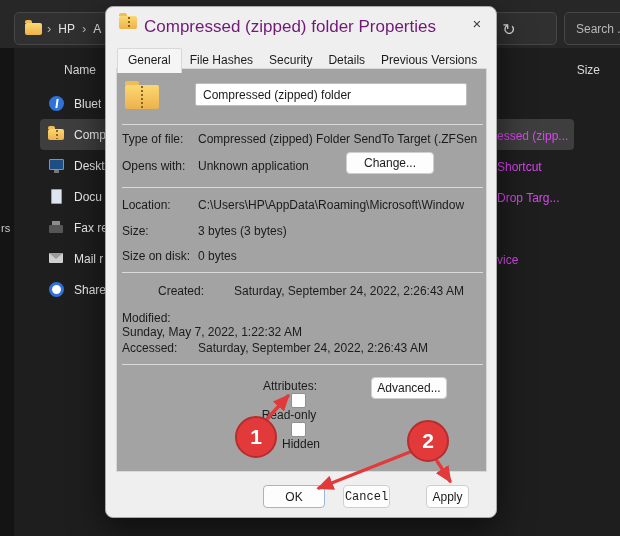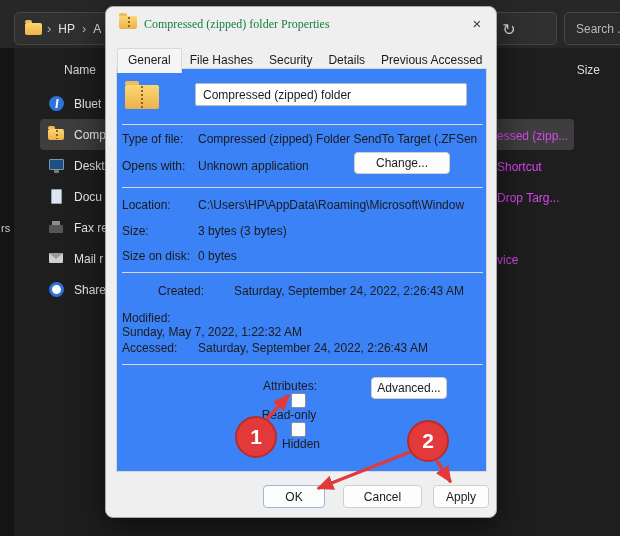--- a/index.html
+++ b/index.html
@@ -69,62 +69,62 @@
     border-left:7px solid transparent;border-right:7px solid transparent;border-top:6px solid #9a9a9a;}
   .ic-sharex::before{content:"";position:absolute;inset:1px;border-radius:50%;background:#fff;border:3px solid #2f72d9;box-sizing:border-box;}
 
   
   .dialog{
     position:absolute;left:105px;top:6px;width:392px;height:512px;
     background:#efefef;border:1px solid #a9a9a9;border-radius:8px;box-sizing:border-box;
     box-shadow:0 10px 34px rgba(0,0,0,.6);z-index:10;font-size:12px;color:#1b1b1b;
   }
   .dlg-title-icon{position:absolute;left:13px;top:9px;width:18px;height:13px;}
-  .dlg-title{position:absolute;left:38px;top:10px;font-size:12px;color:#15803d;white-space:nowrap;font-family:Liberation Serif, serif;}
+  .dlg-title{position:absolute;left:38px;top:10px;font-size:17px;color:#701a75;white-space:nowrap;}
   .dlg-close{
     position:absolute;right:6px;top:5px;width:26px;height:23px;border-radius:4px;
     display:flex;align-items:center;justify-content:center;font-size:15px;color:#3a3a3a;
   }
   .tabs{position:absolute;left:11px;top:41px;display:flex;align-items:flex-end;z-index:3;}
   .tab{padding:3px 8px 5px;font-size:12px;color:#1b1b1b;white-space:nowrap;}
   .tab.active{
     background:#f5f5f5;border:1px solid #d8d8d8;border-bottom:none;border-radius:2px 2px 0 0;
     padding:4px 10px 6px;margin-bottom:-1px;
   }
   .page{
     position:absolute;left:10px;top:61px;width:371px;height:404px;box-sizing:border-box;
-    background:#3b82f6;border:1px solid #d8d8d8;z-index:2;
+    background:#a3a3a3;border:1px solid #d8d8d8;z-index:2;
   }
   .big-folder{position:absolute;left:8px;top:16px;width:34px;height:24px;}
   .big-folder::before{height:4px;top:-4px;}
   .name-input{
     position:absolute;left:78px;top:14px;width:272px;height:23px;box-sizing:border-box;
     border:1px solid #bdbdbd;border-radius:2px;background:#fff;
     font-family:inherit;font-size:12px;color:#1b1b1b;padding:0 7px;outline:none;
   }
   .sep{position:absolute;left:5px;width:361px;height:0;border-top:1px solid #dadada;}
   .sep1{top:55px;}.sep2{top:118px;}.sep3{top:203px;}.sep4{top:295px;}
   .frow{position:absolute;left:5px;width:358px;display:flex;font-size:12px;color:#1b1b1b;}
   .frow .lab{width:76px;flex:none;}
   .frow .val{flex:1;white-space:nowrap;overflow:hidden;}
   .r-type{top:63px;}.r-opens{top:90px;}.r-loc{top:129px;}.r-size{top:155px;}
   .r-disk{top:180px;}.r-created{top:215px;margin-left:36px;}.r-modified{top:242px;flex-direction:column;}.r-accessed{top:272px;}
   .r-attrs{top:310px;align-items:center;height:20px;flex-direction:column;}
   .btn{
     background:#fdfdfd;border:1px solid #cfcfcf;border-radius:4px;font-family:inherit;
     font-size:12px;color:#1b1b1b;padding:0;cursor:default;
   }
-  .change-btn{position:absolute;left:229px;top:83px;width:96px;height:22px;margin-left:8px;}
+  .change-btn{position:absolute;left:229px;top:83px;width:88px;height:22px;}
   .adv-btn{position:absolute;left:254px;top:308px;width:76px;height:22px;}
   .cb{width:13px;height:13px;background:#fff;border:1px solid #8f8f8f;border-radius:2px;margin-right:6px;flex:none;}
   .cb-lab{margin-right:24px;}
   .dlg-btn{position:absolute;top:478px;height:23px;}
   .btn-ok{left:157px;width:62px;border-color:#9ab7d5;}
-  .btn-cancel{left:237px;width:79px;}
-  .btn-apply{left:327px;width:56px;}
+  .btn-cancel{left:237px;width:47px;font-family:Liberation Mono, monospace;}
+  .btn-apply{left:320px;width:43px;}
 
   
   .annot{position:absolute;left:0;top:0;z-index:50;pointer-events:none;}
   .annot text{font-family:"Liberation Sans",sans-serif;font-weight:bold;font-size:21px;fill:#ffffff;text-anchor:middle;}
 </style>
 </head>
 <body>
 
 <div class="screen">
 
@@ -194,21 +194,21 @@
   <div class="dialog">
     <span class="folder zip dlg-title-icon"></span>
     <span class="dlg-title">Compressed (zipped) folder Properties</span>
     <span class="dlg-close">×</span>
 
     <div class="tabs">
       <span class="tab active">General</span>
       <span class="tab">File Hashes</span>
       <span class="tab">Security</span>
       <span class="tab">Details</span>
-      <span class="tab">Previous Accessed</span>
+      <span class="tab">Previous Versions</span>
     </div>
 
     <div class="page">
       <span class="folder zip big-folder"></span>
       <input class="name-input" value="Compressed (zipped) folder" style="">
 
       <div class="sep sep1"></div>
 
       <div class="frow r-type">
         <span class="lab">Type of file:</span>

